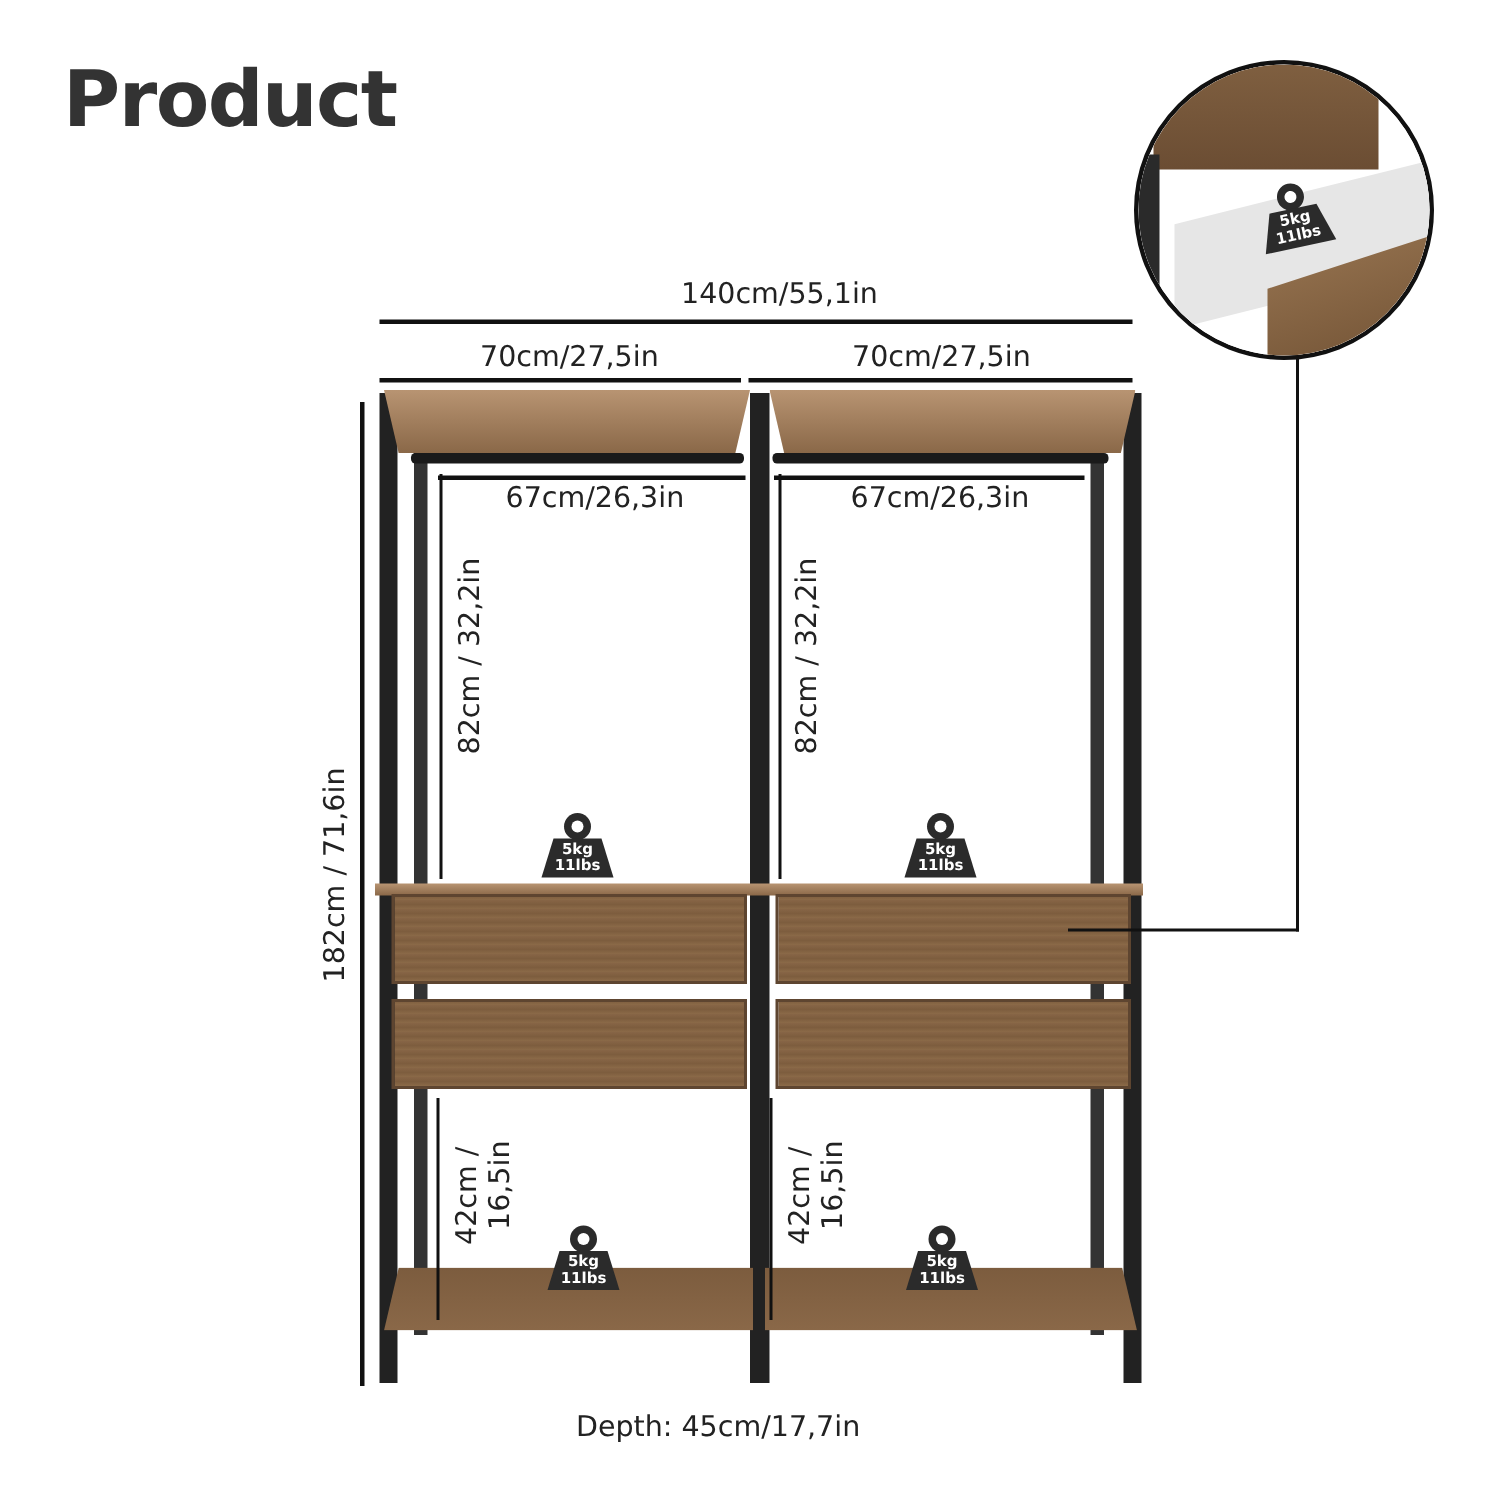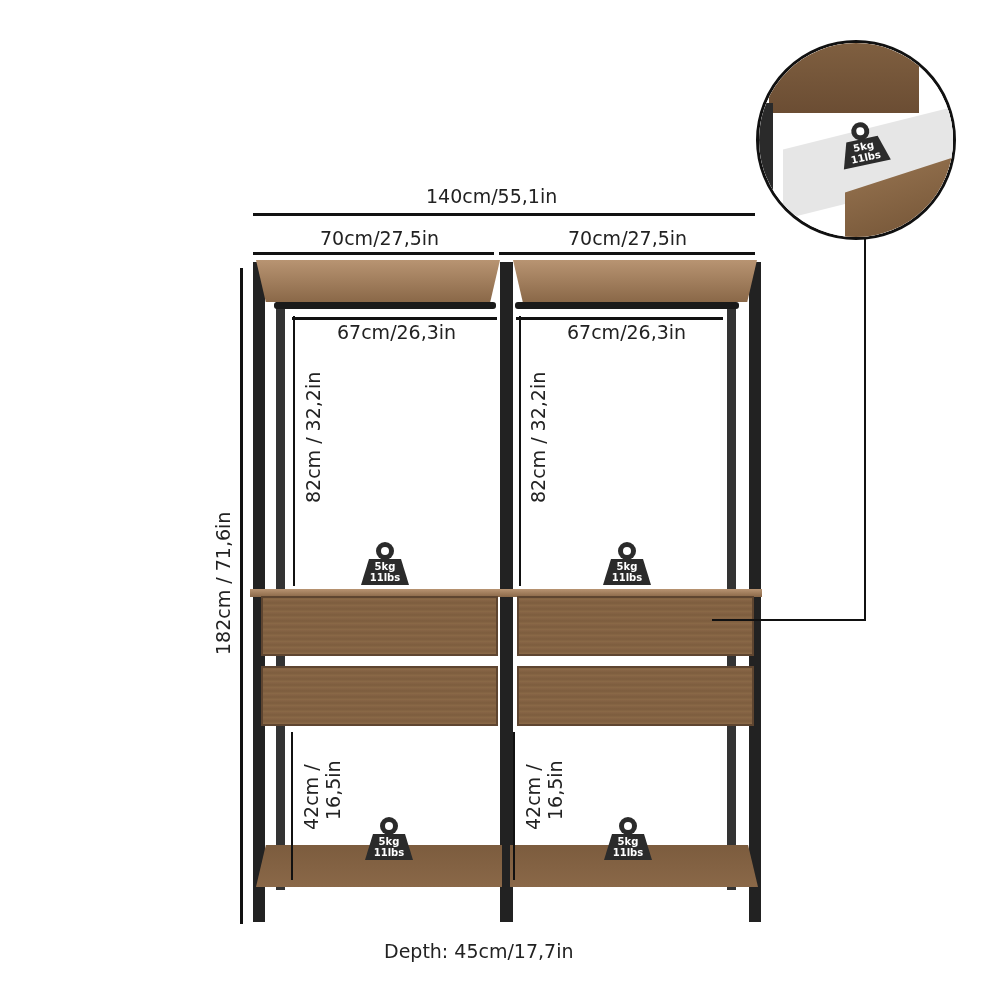--- a/index.html
+++ b/index.html
@@ -16,23 +16,24 @@
   .rail{position:absolute;height:7px;background:#1a1a1a;border-radius:3px;}
   .weight{position:absolute;width:56px;height:46px;}
   .weight svg{position:absolute;left:0;top:0;}
   .weight .wt{position:absolute;left:0;width:56px;text-align:center;color:#fff;font-family:"DejaVu Sans",sans-serif;font-weight:bold;font-size:10px;line-height:11px;}
   .circle{position:absolute;left:756px;top:40px;width:200px;height:200px;border-radius:50%;border:3px solid #111;overflow:hidden;background:#fff;box-sizing:border-box;}
 </style>
 </head>
 <body>
 
 <div class="title">
+  <div>Product</div>
 </div>
 
-<div class="lbl" style="left:426px;top:185px;text-align:right;">140cm/55,1in</div>
+<div class="lbl" style="left:454px;top:185px;text-align:right;">140cm/55,1in</div>
 <div class="hline" style="left:253px;top:213px;width:502px;"></div>
 
 <div class="lbl" style="left:320px;top:227px;">70cm/27,5in</div>
 <div class="lbl" style="left:568px;top:227px;">70cm/27,5in</div>
 <div class="hline" style="left:253px;top:252px;width:241px;"></div>
 <div class="hline" style="left:499px;top:252px;width:256px;"></div>
 
 <div class="vline" style="left:240px;top:268px;height:656px;"></div>
 <div class="lbl rot" style="left:212px;top:655px;">182cm / 71,6in</div>
 

